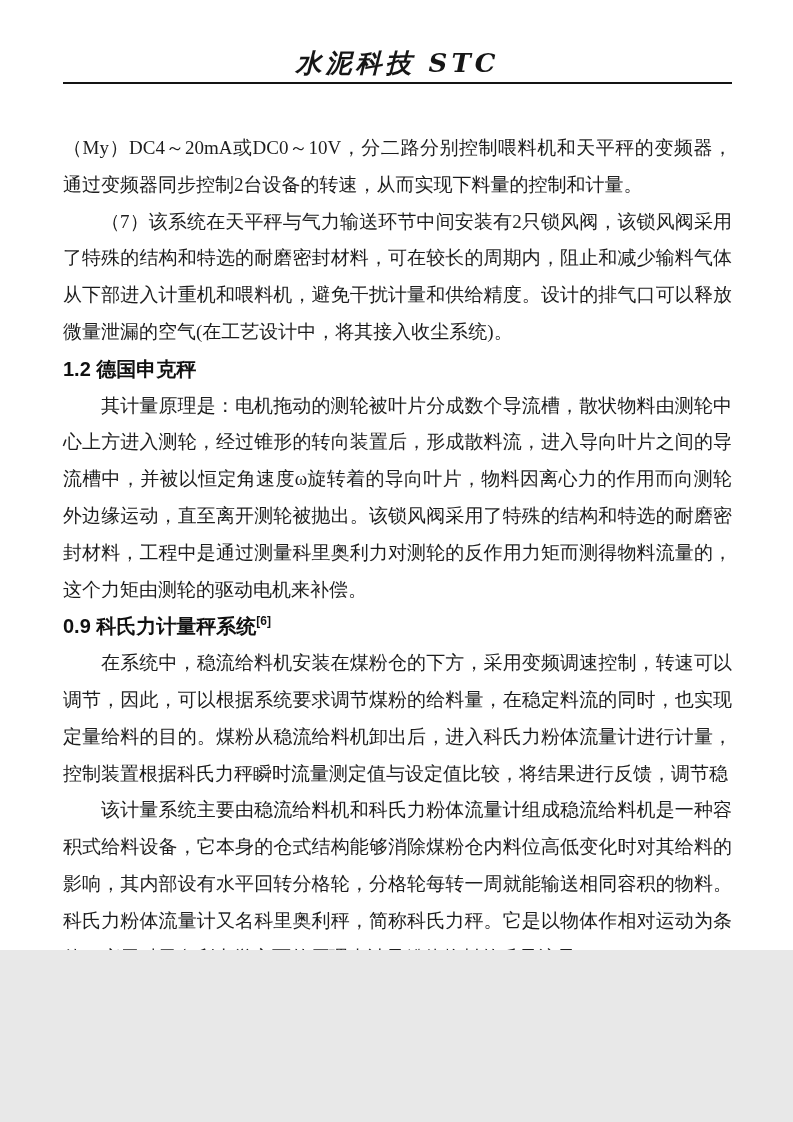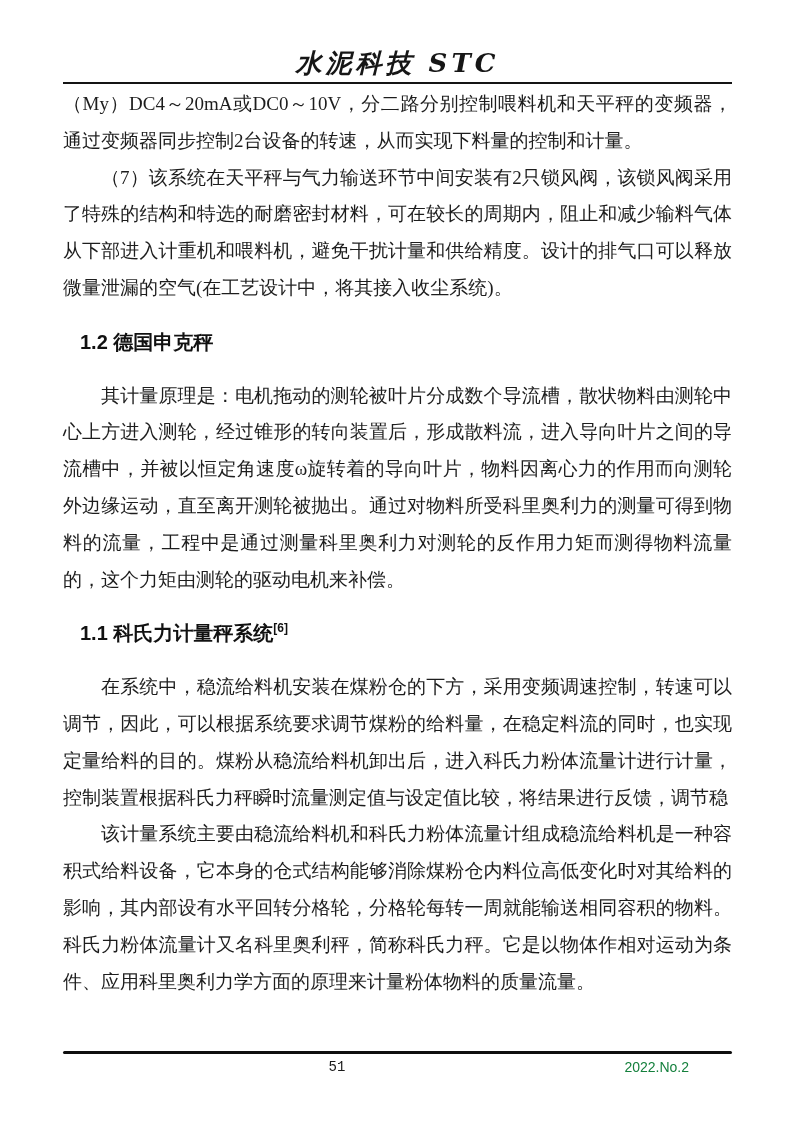--- a/index.html
+++ b/index.html
@@ -1,19 +1,19 @@
 <!DOCTYPE html>
 <html><head>
 <meta charset="utf-8">
 <style>
   html, body { margin: 0; padding: 0; background: #e8e8e8; }
   .page {
     position: relative;
     width: 793px;
-    height: 1122px;
+    height: 950px;
     margin: 0 auto;
     background: #ffffff;
     overflow: hidden;
     font-family: "Liberation Serif", "DejaVu Serif", serif;
     color: #1d1d1d;
   }
   
   .doc-header {
     position: absolute;
     left: 63px;
@@ -44,23 +44,23 @@
     width: 669px;
     font-size: 19px;
     line-height: 36.8px;
     text-align: justify;
     text-justify: inter-ideograph;
   }
   .doc-body p {
     margin: 0;
     text-indent: 2em;
   }
-  .doc-body p.no-indent { text-indent: 0; }
+  .doc-body p.no-indent { text-indent: 0; margin-top: 44px; }
   .section-heading {
-    margin: 17px;
+    margin: 0;
     font-family: "Liberation Sans", "DejaVu Sans", sans-serif;
     font-weight: bold;
     font-size: 20px;
     line-height: 36.8px;
     text-indent: 0;
     color: #111111;
     text-align: left;
   }
   .section-heading sup {
     font-size: 12px;
@@ -108,23 +108,23 @@
 
   <div class="doc-body">
 
     <p class="no-indent">（My）DC4～20mA或DC0～10V，分二路分别控制喂料机和天平秤的变频器，通过变频器同步控制2台设备的转速，从而实现下料量的控制和计量。</p>
 
     <p>（7）该系统在天平秤与气力输送环节中间安装有2只锁风阀，该锁风阀采用了特殊的结构和特选的耐磨密封材料，可在较长的周期内，阻止和减少输料气体从下部进入计重机和喂料机，避免干扰计量和供给精度。设计的排气口可以释放微量泄漏的空气(在工艺设计中，将其接入收尘系统)。</p>
 
     <h2 class="section-heading">1.2 德国申克秤</h2>
 
 
-    <p>其计量原理是：电机拖动的测轮被叶片分成数个导流槽，散状物料由测轮中心上方进入测轮，经过锥形的转向装置后，形成散料流，进入导向叶片之间的导流槽中，并被以恒定角速度ω旋转着的导向叶片，物料因离心力的作用而向测轮外边缘运动，直至离开测轮被抛出。通过对物料所受科里奥利力的测量可得到物料的流量，工程中是通过测量科里奥利力对测轮的反作用力矩而测得物料流量的，这个力矩由测轮的驱动电机来补偿。</p>
+    <p>其计量原理是：电机拖动的测轮被叶片分成数个导流槽，散状物料由测轮中心上方进入测轮，经过锥形的转向装置后，形成散料流，进入导向叶片之间的导流槽中，并被以恒定角速度ω旋转着的导向叶片，物料因离心力的作用而向测轮外边缘运动，直至离开测轮被抛出。该锁风阀采用了特殊的结构和特选的耐磨密封材料，工程中是通过测量科里奥利力对测轮的反作用力矩而测得物料流量的，这个力矩由测轮的驱动电机来补偿。</p>
 
-    <h2 class="section-heading"><span>1.1 科氏力计量秤系统</span><sup>[6]</sup></h2>
+    <h2 class="section-heading"><span>0.9 科氏力计量秤系统</span><sup>[6]</sup></h2>
 
     <p>在系统中，稳流给料机安装在煤粉仓的下方，采用变频调速控制，转速可以调节，因此，可以根据系统要求调节煤粉的给料量，在稳定料流的同时，也实现定量给料的目的。煤粉从稳流给料机卸出后，进入科氏力粉体流量计进行计量，控制装置根据科氏力秤瞬时流量测定值与设定值比较，将结果进行反馈，调节稳</p>
 
     <p>该计量系统主要由稳流给料机和科氏力粉体流量计组成稳流给料机是一种容积式给料设备，它本身的仓式结构能够消除煤粉仓内料位高低变化时对其给料的影响，其内部设有水平回转分格轮，分格轮每转一周就能输送相同容积的物料。科氏力粉体流量计又名科里奥利秤，简称科氏力秤。它是以物体作相对运动为条件、应用科里奥利力学方面的原理来计量粉体物料的质量流量。</p>
 
   </div>
 
   <div class="footer-rule"></div>
 
   <div class="footer-page-number">51</div>

